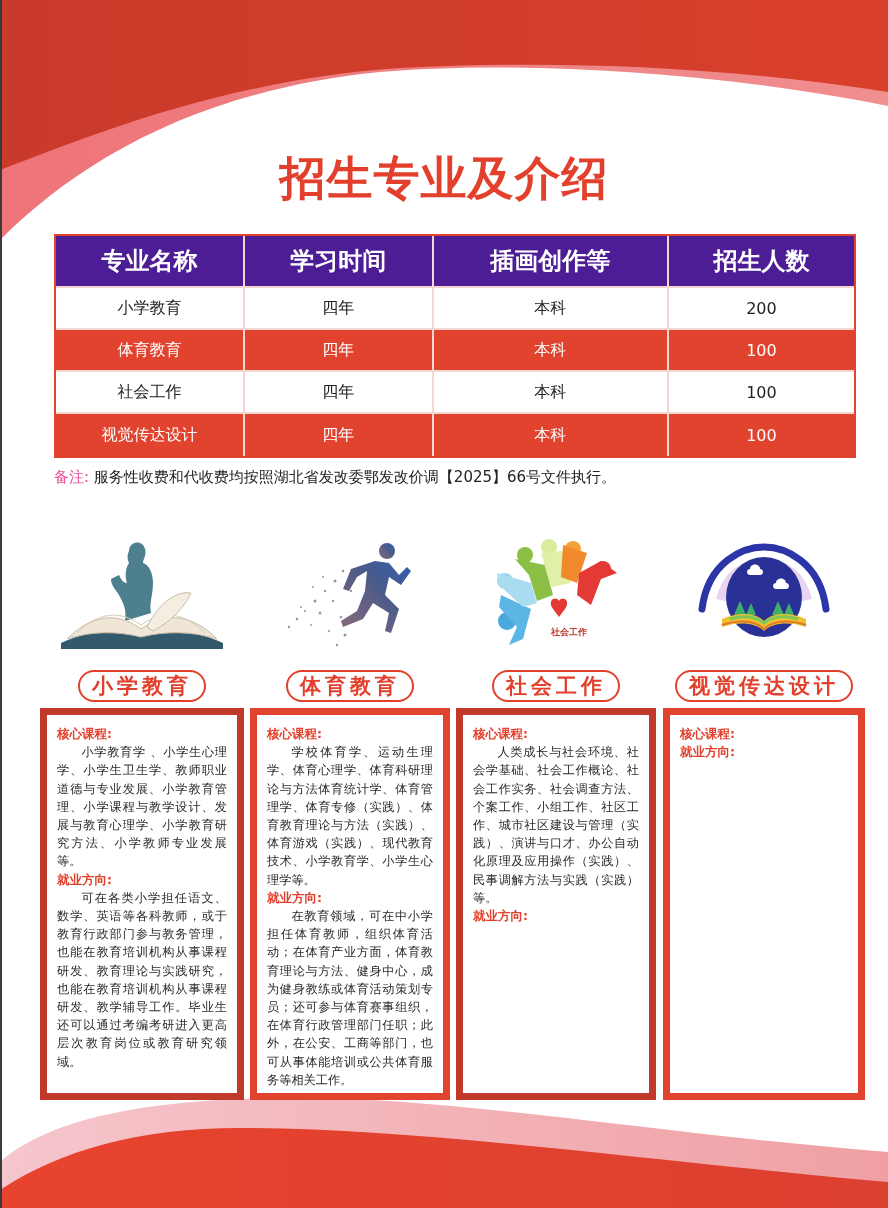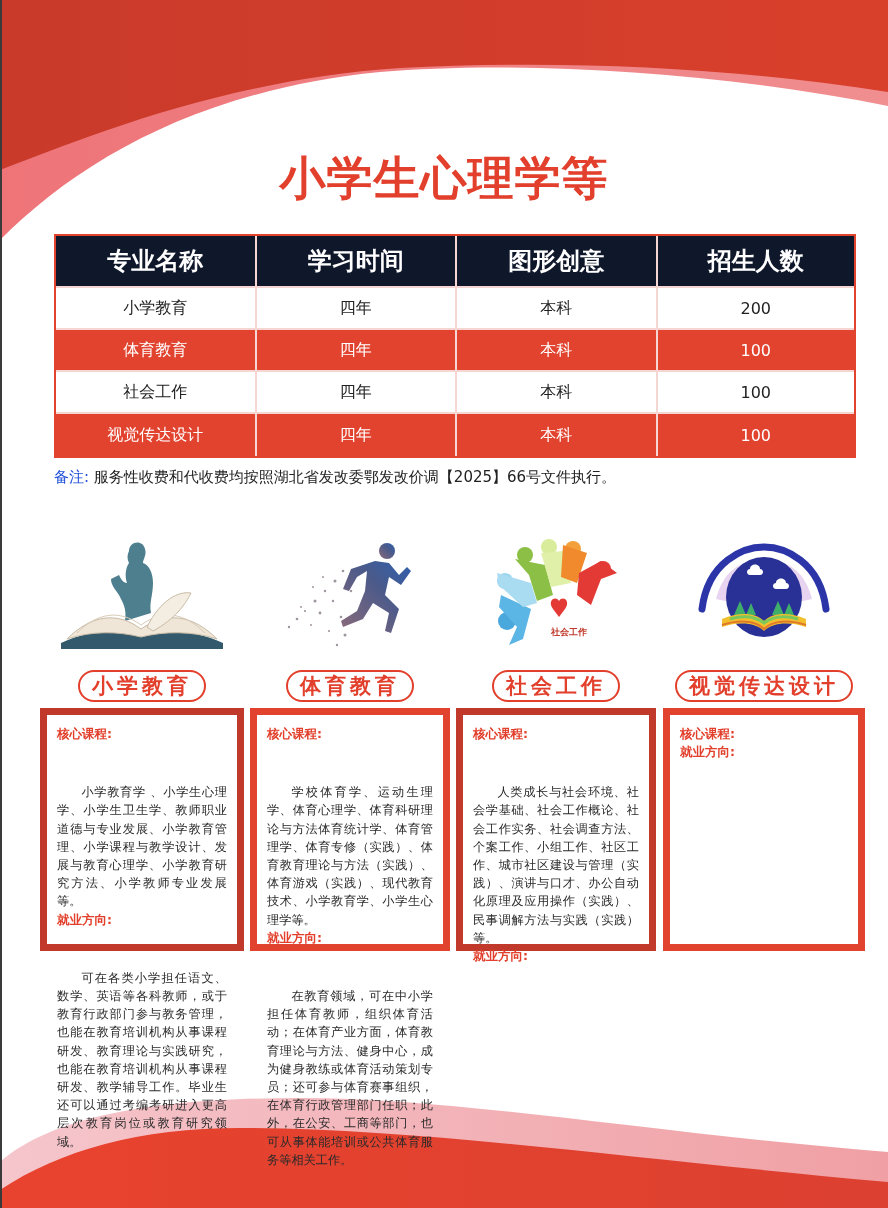--- a/index.html
+++ b/index.html
@@ -20,47 +20,47 @@
     position: absolute; left: 54px; top: 234px; width: 802px; z-index: 2;
     border-collapse: separate; border-spacing: 0;
     background: #e2432f; border: 2px solid #e2432f;
   }
   .majors-table th, .majors-table td {
     text-align: center; border-right: 2px solid #f6d6d2; border-bottom: 2px solid #f6d6d2;
   }
   .majors-table th:last-child, .majors-table td:last-child { border-right: none; }
   .majors-table tr:last-child td { border-bottom: none; }
   .majors-table th {
-    height: 52px; font-size: 24px; font-weight: bold; color: #ffffff; background: #0f172a; font-family: Liberation Mono, monospace;
+    height: 52px; font-size: 24px; font-weight: bold; color: #ffffff; background: #4c1d95; font-family: Liberation Mono, monospace;
   }
   .majors-table td { height: 42px; font-size: 16px; }
   .row-white td { background: #ffffff; color: #222; }
   .row-red td { background: #e2432f; color: #ffffff; }
 
   .note {
     position: absolute; left: 54px; top: 468px; font-size: 15px; color: #222; z-index: 2;
   }
-  .note .note-label { color: #1d4ed8; }
+  .note .note-label { color: #ec4899; }
 
   .col { position: absolute; top: 530px; z-index: 2; }
   .col .illus { position: absolute; left: 0; top: 0; width: 100%; height: 128px; display: flex; justify-content: center; align-items: center; }
   .col .pill {
     position: absolute; top: 140px; left: 50%; transform: translateX(-50%);
     height: 32px; padding: 0 12px; border: 2px solid #e2402c; border-radius: 16px;
     color: #e2402c; font-size: 21px; font-weight: bold; letter-spacing: 4px; white-space: nowrap;
     line-height: 28px; background: #fff;
   }
   .col .card {
-    position: absolute; top: 178px; left: 0; width: 100%; height: 243px;
+    position: absolute; top: 178px; left: 0; width: 100%; height: 392px;
     border: 7px solid #e2432f; background: #fff; padding: 10px 10px 6px 10px;
     font-size: 12.2px; line-height: 18.2px; color: #2a2a2a;
   }
   .col .card.dark { border-color: #c0392b; }
   .card .sec-title { color: #e2402c; font-weight: bold; font-size: 12.5px; }
-  .card .para { text-indent: 2em; text-align: justify; margin-top: 40px; }
+  .card .para { text-indent: 2em; text-align: justify; }
 
   #col1 { left: 40px; width: 204px; }
   #col2 { left: 250px; width: 200px; }
   #col3 { left: 456px; width: 200px; }
   #col4 { left: 663px; width: 202px; }
 </style>
 </head>
 <body>
 
 <div class="left-edge"></div>
@@ -75,28 +75,28 @@
       <stop offset="0" stop-color="#ee7478"></stop>
       <stop offset="1" stop-color="#f08e90"></stop>
     </linearGradient>
   </defs>
   <path d="M0,0 L888,0 L888,106 C720,72 520,60 380,72 C200,90 80,160 0,240 Z" fill="url(#tw-pink)"></path>
   <path d="M0,0 L888,0 L888,92 C720,66 560,60 400,68 C220,80 80,140 0,170 Z" fill="url(#tw-red)"></path>
   <path d="M888,106 C720,78 540,70 400,80 C210,100 80,170 14,240 L0,240 L0,240 C80,160 200,90 380,72 C520,60 720,72 888,106 Z" fill="#ffffff" opacity="0"></path>
   <path d="M888,108 L888,240 L14,240 C90,170 220,100 400,82 C560,70 720,80 888,108 Z" fill="#ffffff"></path>
 </svg>
 
-<div class="page-title">小学生心理学等</div>
+<div class="page-title">招生专业及介绍</div>
 
 <table class="majors-table">
   <thead>
     <tr>
       <th>专业名称</th>
       <th>学习时间</th>
-      <th>图形创意</th>
+      <th>插画创作等</th>
       <th>招生人数</th>
     </tr>
   </thead>
   <tbody>
     <tr class="row-white">
       <td>小学教育</td>
       <td>四年</td>
       <td>本科</td>
       <td>200</td>
     </tr>

